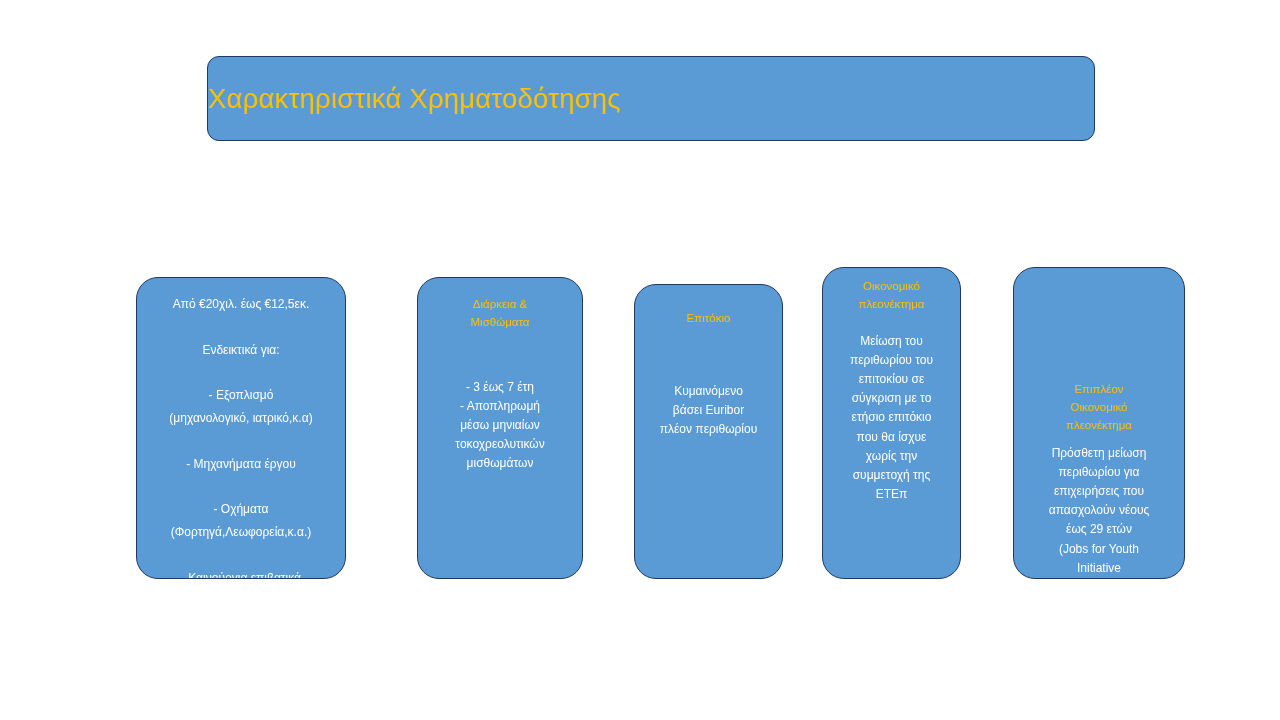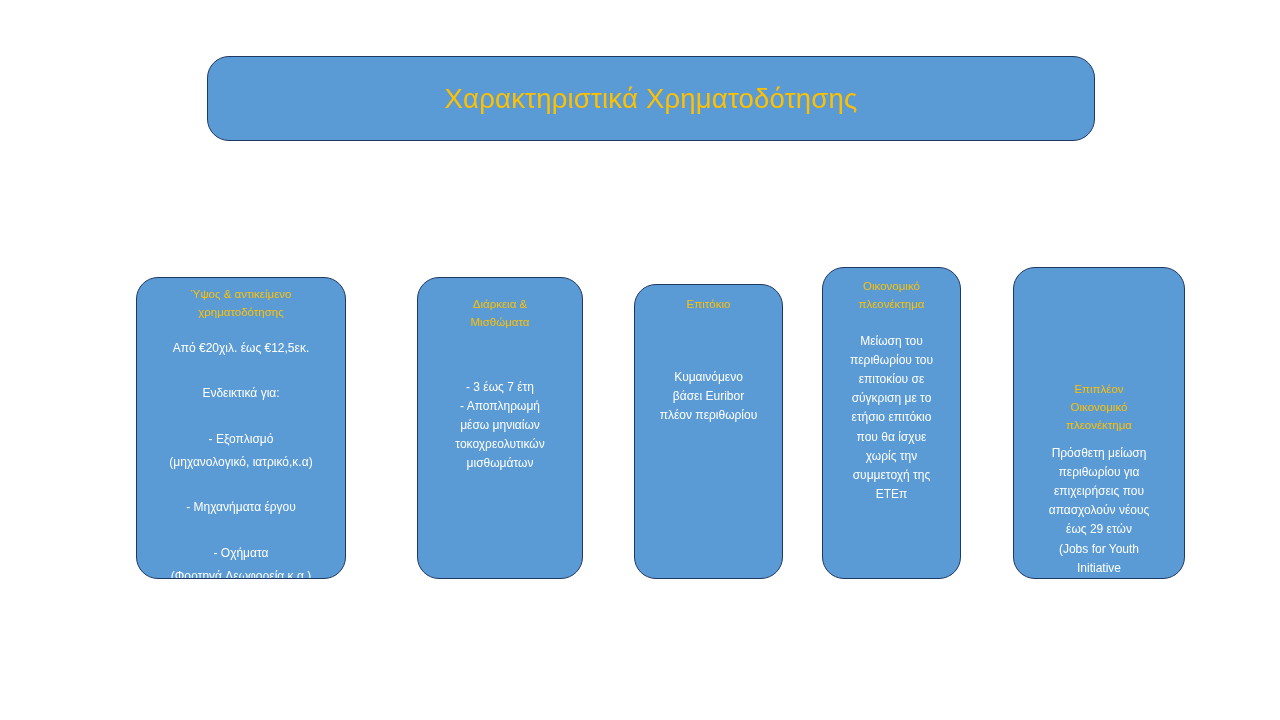--- a/index.html
+++ b/index.html
@@ -25,25 +25,24 @@
 
   
   .title-banner {
     position: absolute;
     left: 207px;
     top: 56px;
     width: 888px;
     height: 85px;
     background: #5B9BD5;
     border: 1.4px solid #1F3864;
-    border-radius: 22px;
+    border-radius: 12px;
     box-sizing: border-box;
     display: flex;
     align-items: center;
-    justify-content: center;
   }
   .title-text {
     color: #FFC000;
     font-size: 27.5px;
     font-weight: 400;
     letter-spacing: 0.2px;
     text-align: center;
     line-height: 1.2;
     white-space: nowrap;
   }
@@ -84,21 +83,21 @@
   #card-1 .card-heading { margin-top: 8px; }
   #card-1 .card-body    { margin-top: 15px; line-height: 1.9; }
 
   
   #card-2 { left: 417px;  top: 277px; width: 166px; height: 302px; }
   #card-2 .card-heading { margin-top: 18px; }
   #card-2 .card-body    { margin-top: 46px; line-height: 1.6; }
 
   
   #card-3 { left: 634px;  top: 284px; width: 149px; height: 295px; }
-  #card-3 .card-heading { margin-top: 11px; }
+  #card-3 .card-heading { margin-top: 25px; }
   #card-3 .card-body    { margin-top: 54px; line-height: 1.6; }
 
   
   #card-4 { left: 822px;  top: 267px; width: 139px; height: 312px; }
   #card-4 .card-heading { margin-top: 10px; }
   #card-4 .card-body    { margin-top: 18px; line-height: 1.6; }
 
   
   #card-5 { left: 1013px; top: 267px; width: 172px; height: 312px; justify-content: flex-end; }
   #card-5 .card-heading { margin-top: 11px; }
@@ -107,22 +106,20 @@
 </head>
 <body>
 
 <div class="slide">
 
   <div class="title-banner">
     <div class="title-text">Χαρακτηριστικά Χρηματοδότησης</div>
   </div>
 
   <div class="card" id="card-1">
-    <div class="card-heading">Ύψος &amp; αντικείμενο
-χρηματοδότησης</div>
     <div class="card-body">Από €20χιλ. έως €12,5εκ.
 
 Ενδεικτικά για:
 
 -        Εξοπλισμό
 (μηχανολογικό, ιατρικό,κ.α)
 
 -    Μηχανήματα έργου
 
 -        Οχήματα

